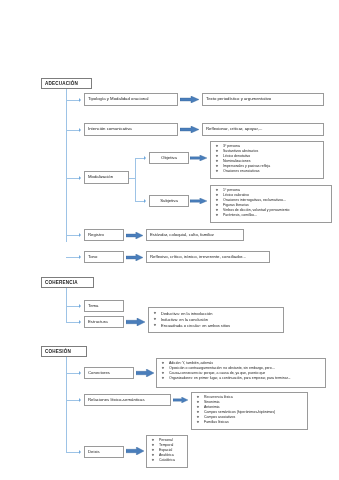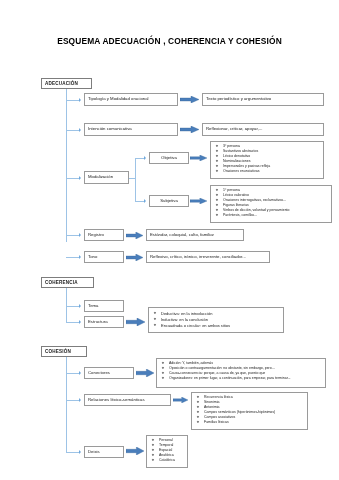--- a/index.html
+++ b/index.html
@@ -109,21 +109,20 @@
     height: 7px;
   }
   .fatarrow svg { display: block; }
   .fatarrow.small { height: 5.5px; }
 </style>
 </head>
 <body>
 
 <div id="page">
 
-  <div class="doc-title">ESQUEMA ADECUACIÓN , COHERENCIA Y COHESIÓN</div>
 
   <div class="box section-head" style="left:41px; top:78px; width:51px; height:11px;">ADECUACIÓN</div>
 
   <div class="vline" style="left:66px; top:89px; height:153px;"></div>
 
   <div class="hline" style="left:66px; top:100px; width:13px;"></div>
   <div class="tick" style="left:79px; top:98px;"></div>
   <div class="box" style="left:84px; top:93px; width:94px; height:13px;">Tipología y Modalidad oracional</div>
   <div class="fatarrow" style="left:180px; top:96px; width:19px;">
     <svg viewBox="0 0 38 14" width="19" height="7" preserveAspectRatio="none">

